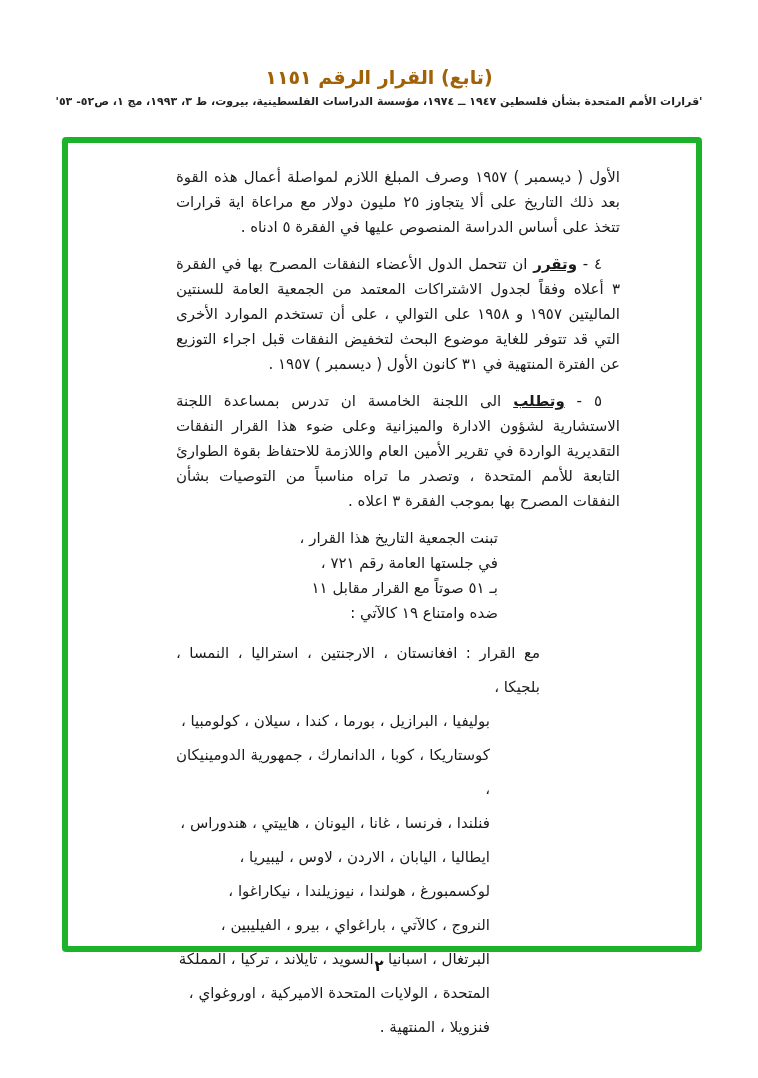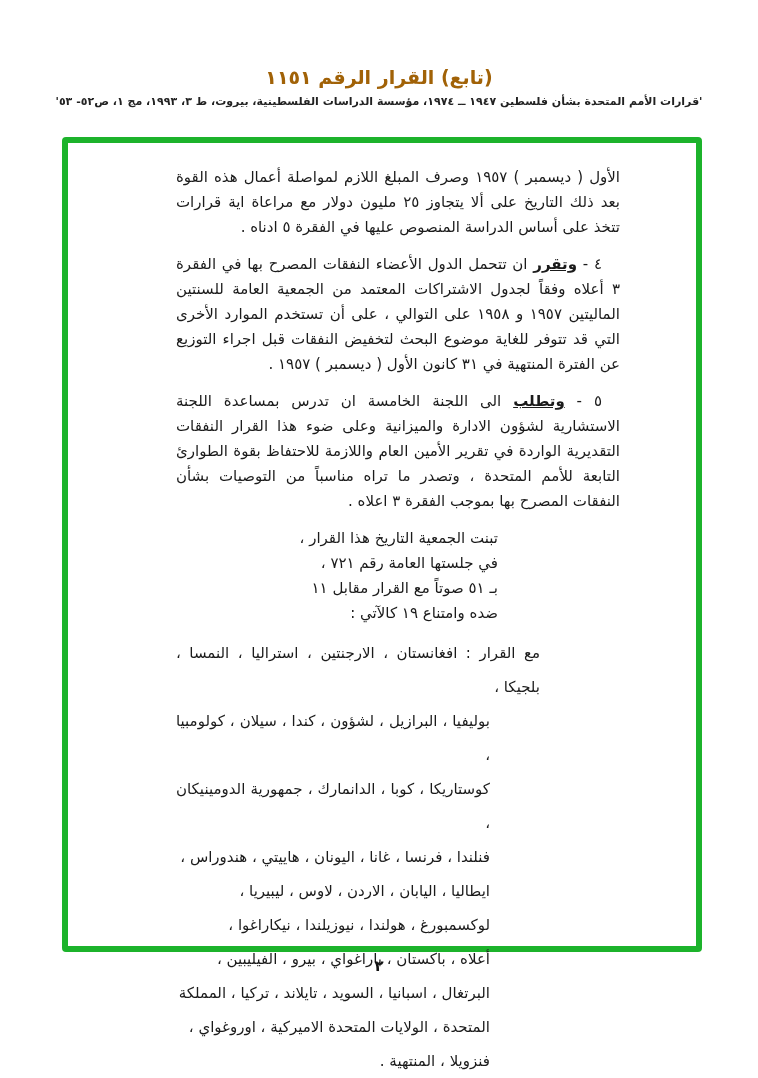--- a/index.html
+++ b/index.html
@@ -114,26 +114,26 @@
           <p class="para indent"><span>٥ - </span><span class="bold">وتطلب</span><span> الى اللجنة الخامسة ان تدرس بمساعدة اللجنة الاستشارية لشؤون الادارة والميزانية وعلى ضوء هذا القرار النفقات التقديرية الواردة في تقرير الأمين العام واللازمة للاحتفاظ بقوة الطوارئ التابعة للأمم المتحدة ، وتصدر ما تراه مناسباً من التوصيات بشأن النفقات المصرح بها بموجب الفقرة ٣ اعلاه .</span></p>
         </div>
       <div class="adoption">
           <div>تبنت الجمعية التاريخ هذا القرار ،</div>
           <div>في جلستها العامة رقم ٧٢١ ،</div>
           <div>بـ ٥١ صوتاً مع القرار مقابل ١١</div>
           <div>ضده وامتناع ١٩ كالآتي :</div>
         </div>
       <div class="votes">
           <div class="vote-line first"><span class="vote-label">مع القرار :  </span>افغانستان ، الارجنتين ، استراليا ، النمسا ، بلجيكا ،</div>
-          <div class="vote-line">بوليفيا ، البرازيل ، لشؤون ، كندا ، سيلان ، كولومبيا ،</div>
+          <div class="vote-line">بوليفيا ، البرازيل ، بورما ، كندا ، سيلان ، كولومبيا ،</div>
           <div class="vote-line">كوستاريكا ، كوبا ، الدانمارك ، جمهورية الدومينيكان ،</div>
           <div class="vote-line">فنلندا ، فرنسا ، غانا ، اليونان ، هاييتي ، هندوراس ،</div>
           <div class="vote-line">ايطاليا ، اليابان ، الاردن ، لاوس ، ليبيريا ،</div>
           <div class="vote-line">لوكسمبورغ ، هولندا ، نيوزيلندا ، نيكاراغوا ،</div>
-          <div class="vote-line">أعلاه ، باكستان ، باراغواي ، بيرو ، الفيليبين ،</div>
+          <div class="vote-line">النروج ، كالآتي ، باراغواي ، بيرو ، الفيليبين ،</div>
           <div class="vote-line">البرتغال ، اسبانيا ، السويد ، تايلاند ، تركيا ، المملكة</div>
           <div class="vote-line">المتحدة ، الولايات المتحدة الاميركية ، اوروغواي ،</div>
           <div class="vote-line">فنزويلا ، المنتهية .</div>
         </div>
     </div>
   </div>
 
   <div class="page-footer">٢</div>
 
 </div>

